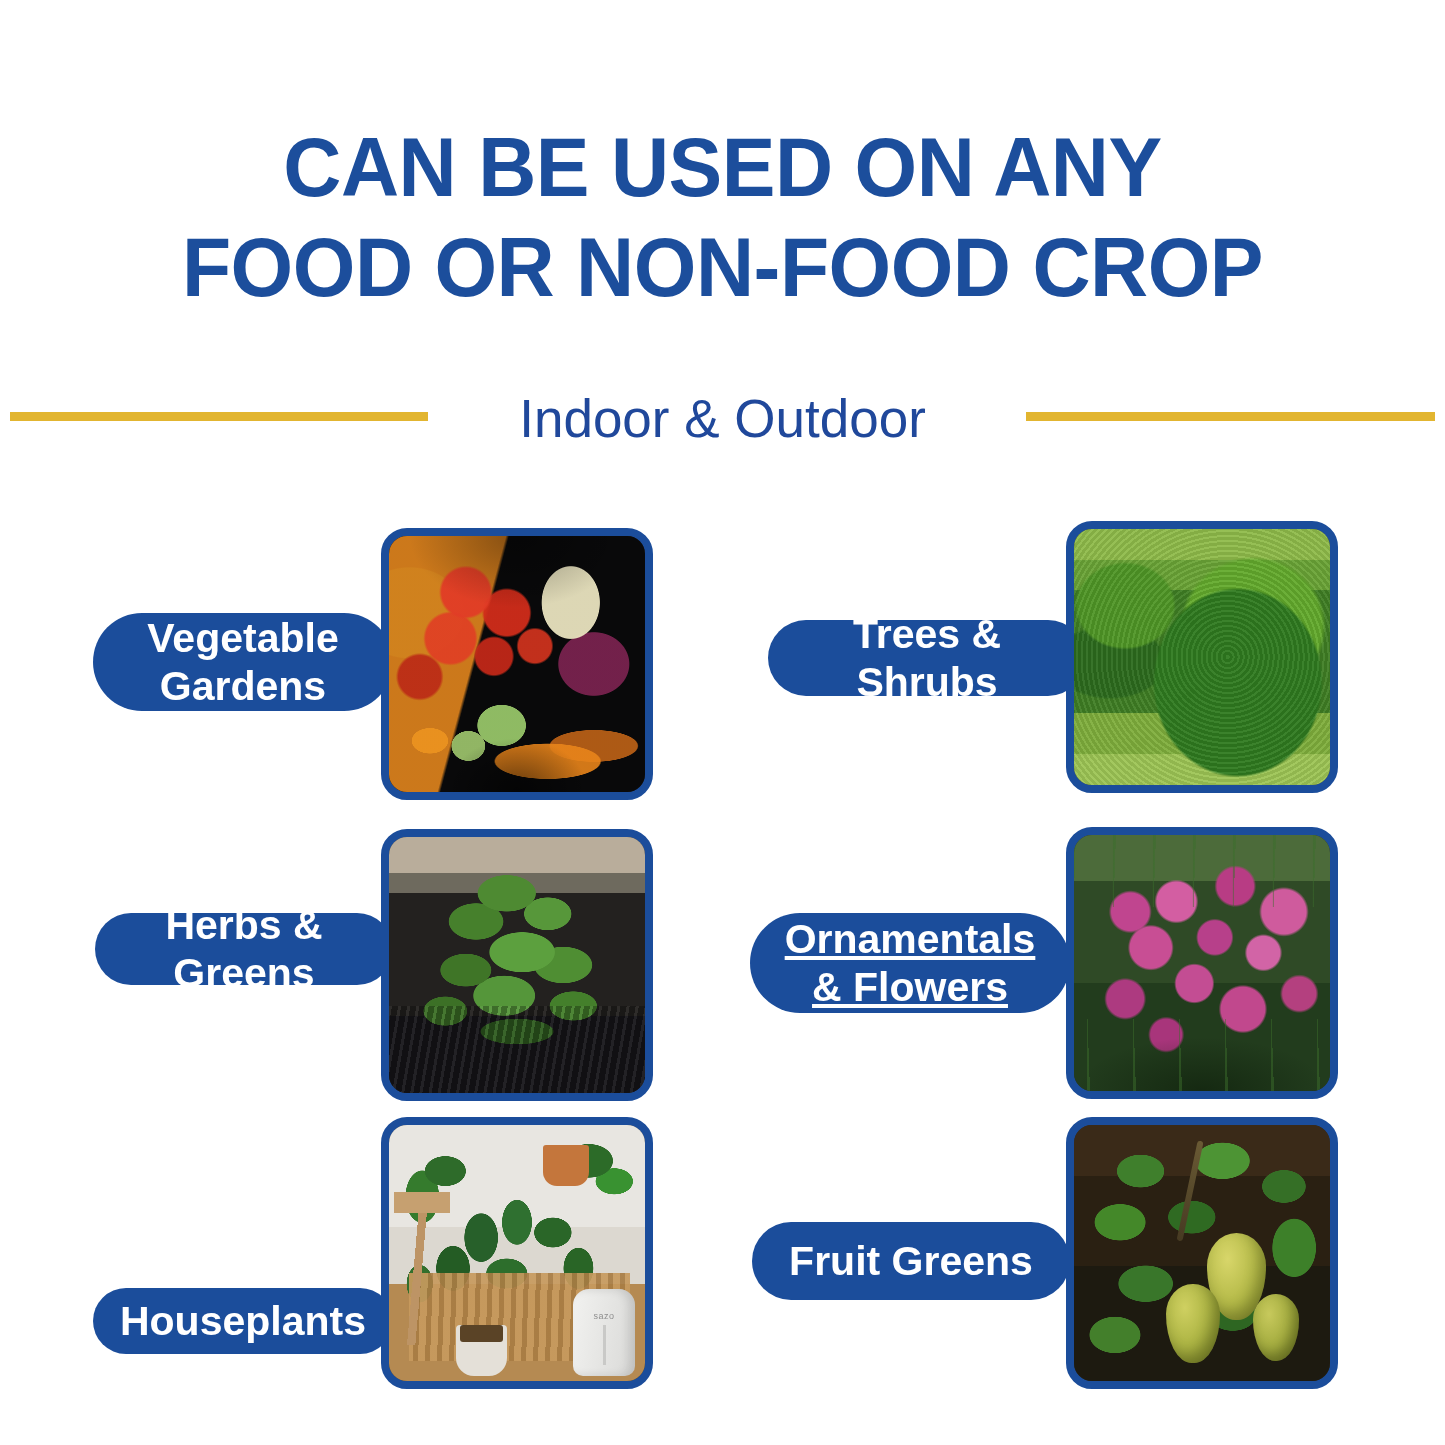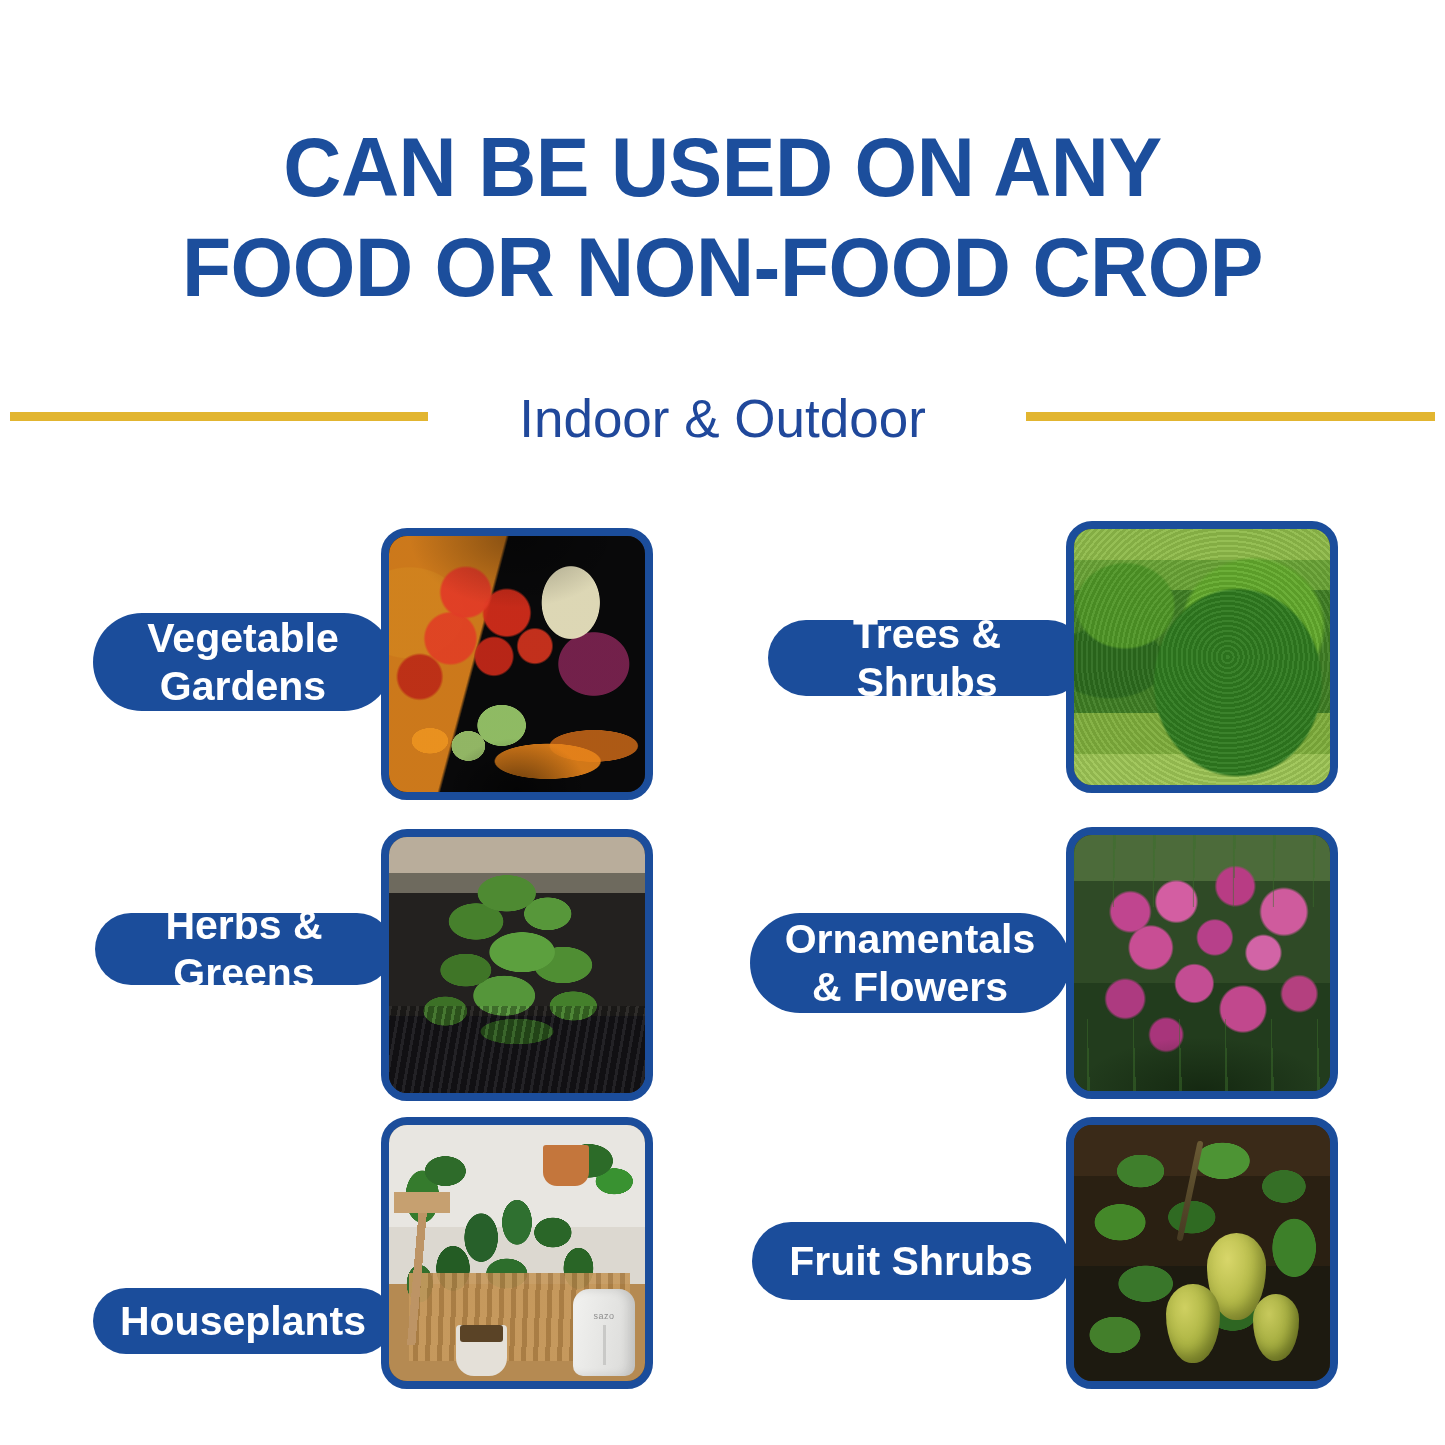--- a/index.html
+++ b/index.html
@@ -257,21 +257,21 @@
     <div class="pill two-line" style="left:95px;top:913px;width:298px;height:72px;">
       <span class="pill-text">Herbs &amp;
 Greens</span>
     </div>
     <div class="card" style="left:381px;top:829px;">
       <div class="photo ph-herb"></div>
     </div>
   </div>
 
   <div class="cell">
-    <div class="pill two-line" style="left:750px;top:913px;width:320px;height:100px;">
+    <div class="pill two-line" style="left:750px;top:913px;width:320px;height:100px;text-decoration:underline;">
       <span class="pill-text">Ornamentals
 &amp; Flowers</span>
     </div>
     <div class="card" style="left:1066px;top:827px;">
       <div class="photo ph-flower"></div>
     </div>
   </div>
 
   <div class="cell">
     <div class="pill" style="left:93px;top:1288px;width:300px;height:66px;">
@@ -287,21 +287,21 @@
         <div class="humid">
           <div class="brand">sazo</div>
           <div class="slot"></div>
         </div>
       </div>
     </div>
   </div>
 
   <div class="cell">
     <div class="pill" style="left:752px;top:1222px;width:318px;height:78px;">
-      <span class="pill-text">Fruit Shrubs</span>
+      <span class="pill-text">Fruit Greens</span>
     </div>
     <div class="card" style="left:1066px;top:1117px;">
       <div class="photo ph-pear">
         <div class="twig"></div>
         <div class="pear-a"></div>
         <div class="pear-b"></div>
         <div class="pear-c"></div>
       </div>
     </div>
   </div>

